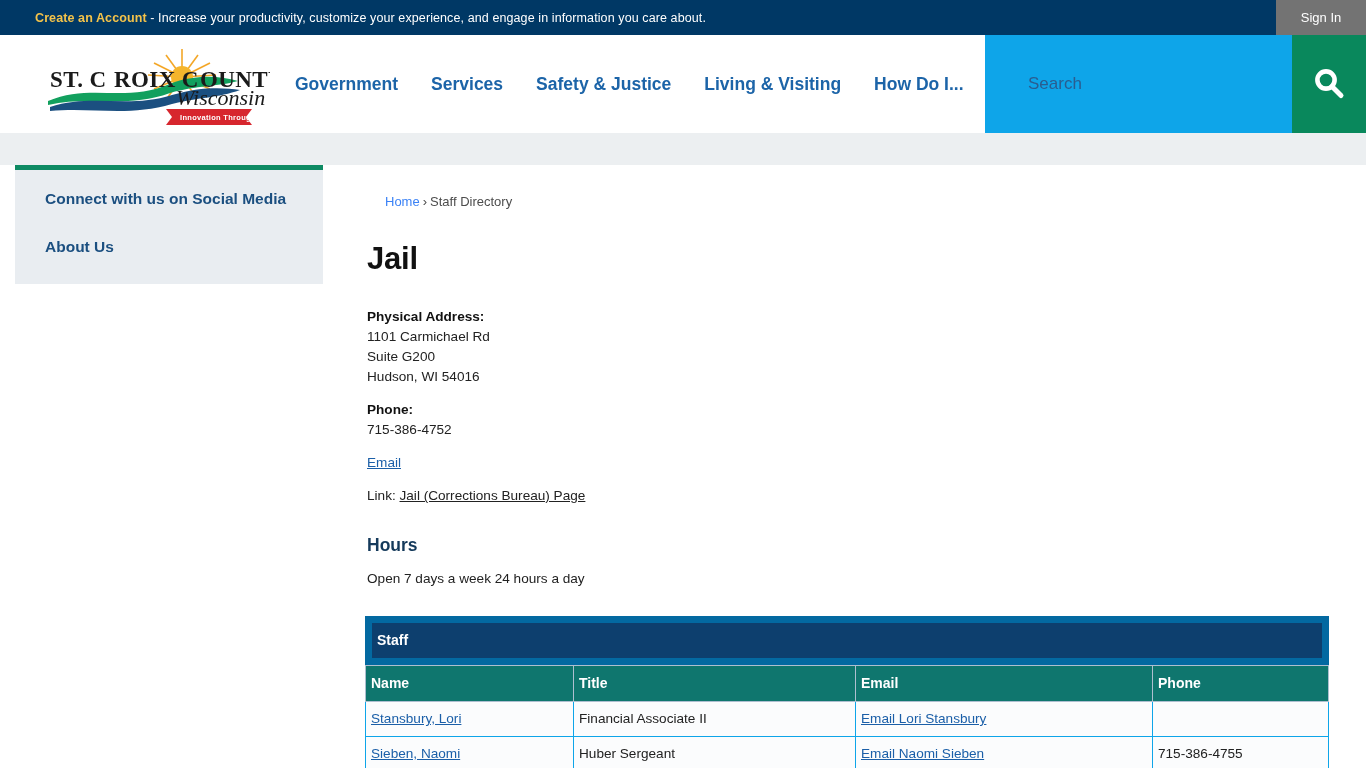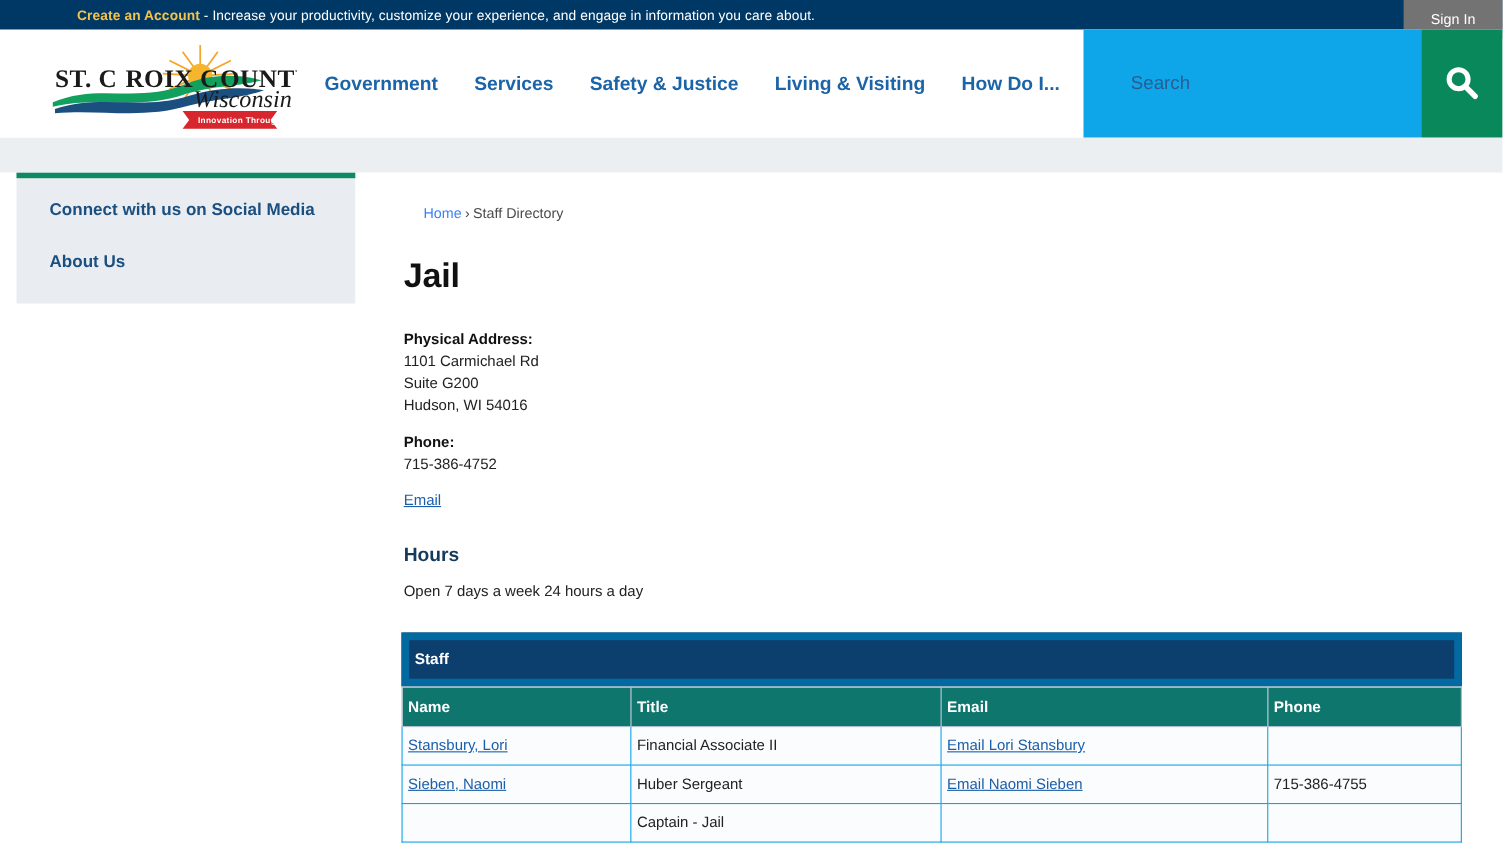--- a/index.html
+++ b/index.html
@@ -8,25 +8,24 @@
     width: 1366px;
     height: 768px;
     overflow: hidden;
     background: #ffffff;
     font-family: "Liberation Sans", sans-serif;
   }
 
   
   .topbar {
     position: relative;
-    height: 27px;
+    height: 35px;
     background: #003865;
     display: flex;
     align-items: center;
-    padding-left: 35px;
   }
   .topbar-msg {
     padding-left: 35px;
     font-size: 12.5px;
     color: #ffffff;
     letter-spacing: .1px;
     white-space: nowrap;
   }
   .topbar-msg .cta {
     color: #f3c34a;
@@ -331,20 +330,24 @@
 
       <div class="block">
         <b>Phone:</b><br>
         <span>715-386-4752</span>
       </div>
 
       <div class="block">
         <span class="link-blue">Email</span>
       </div>
 
+      <div>
+        <span>Link:</span>
+        <span class="link-dark">Jail (Corrections Bureau) Page</span>
+      </div>
     </div>
 
     <h2 class="hours-title">Hours</h2>
     <div class="hours-text">Open 7 days a week 24 hours a day</div>
 
     <table class="table">
       <caption>Staff</caption>
       <thead>
         <tr>
           <th class="col-name">Name</th>

